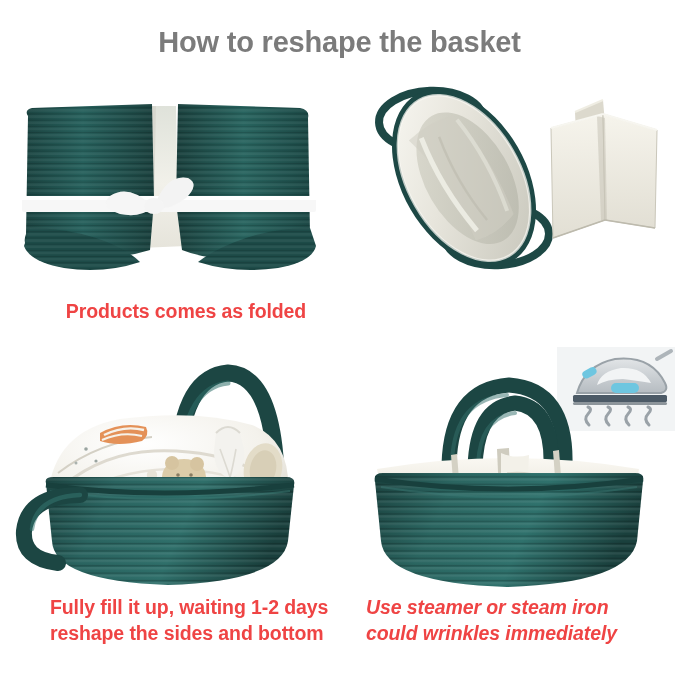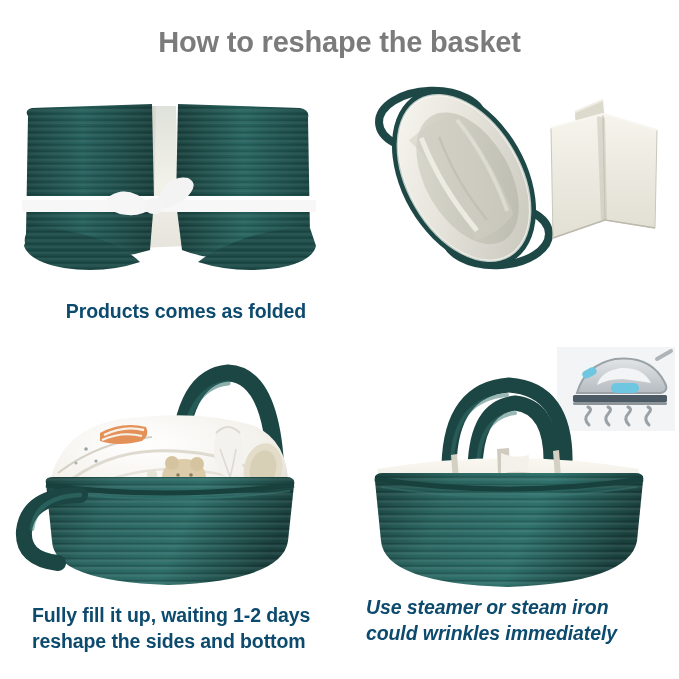--- a/index.html
+++ b/index.html
@@ -19,24 +19,24 @@
     color:#7b7b7b;
   }
 
   .cell { position:absolute; }
   .cell-r1c1 { left:0;   top:78px;  width:340px; height:200px; }
   .cell-r1c2 { left:339px; top:78px; width:340px; height:200px; }
   .cell-r2c1 { left:0;   top:345px; width:340px; height:245px; }
   .cell-r2c2 { left:339px; top:345px; width:340px; height:245px; }
 
   .cap { position:absolute; text-align:center; font-size:19.5px; font-weight:bold;
-         color:#0c4a6e; line-height:26px; letter-spacing:-0.1px; }
+         color:#ef4444; line-height:26px; letter-spacing:-0.1px; }
   .cap-1 { left:26px;  top:298px; width:320px; }
   .cap-2 { left:345px; top:298px; width:320px; }
-  .cap-3 { left:0;  top:594px; width:355px;margin-top:8px; }
+  .cap-3 { left:18px;  top:594px; width:355px; }
   .cap-4 { left:360px; top:594px; width:310px; text-align:left; padding-left:6px;font-style:italic;}
   .cap-3 { text-align:left; padding-left:32px; }
   .cap div { white-space:nowrap; }
 
   svg { display:block; overflow:visible; }
   .stage { position:absolute; left:0; top:0; width:100%; height:100%; }
 </style>
 </head>
 <body>
 

